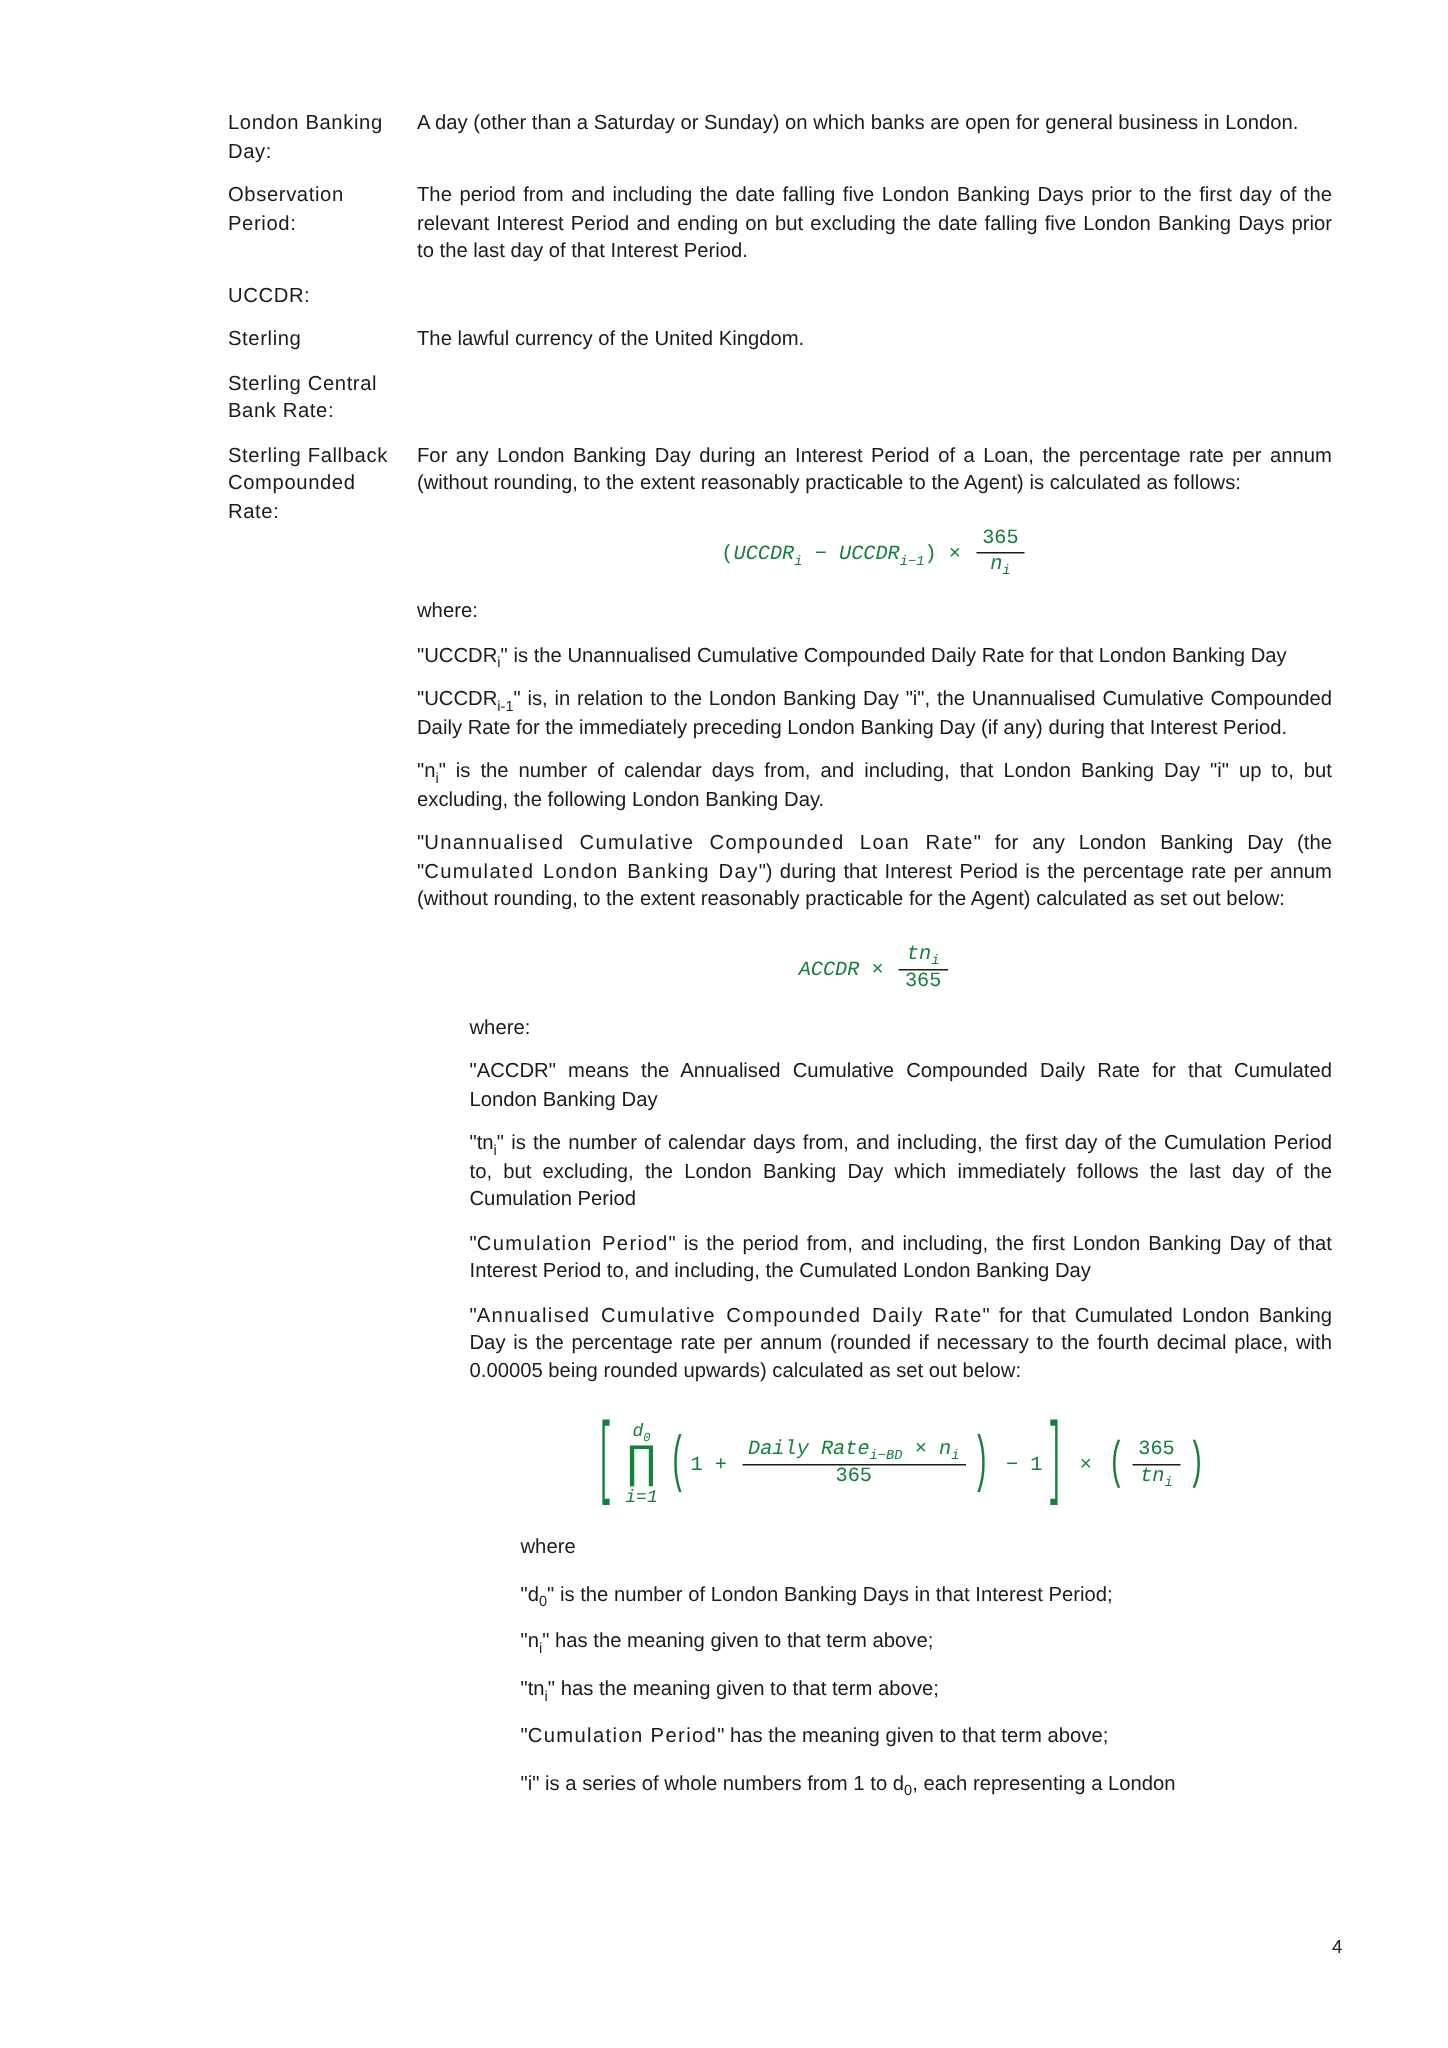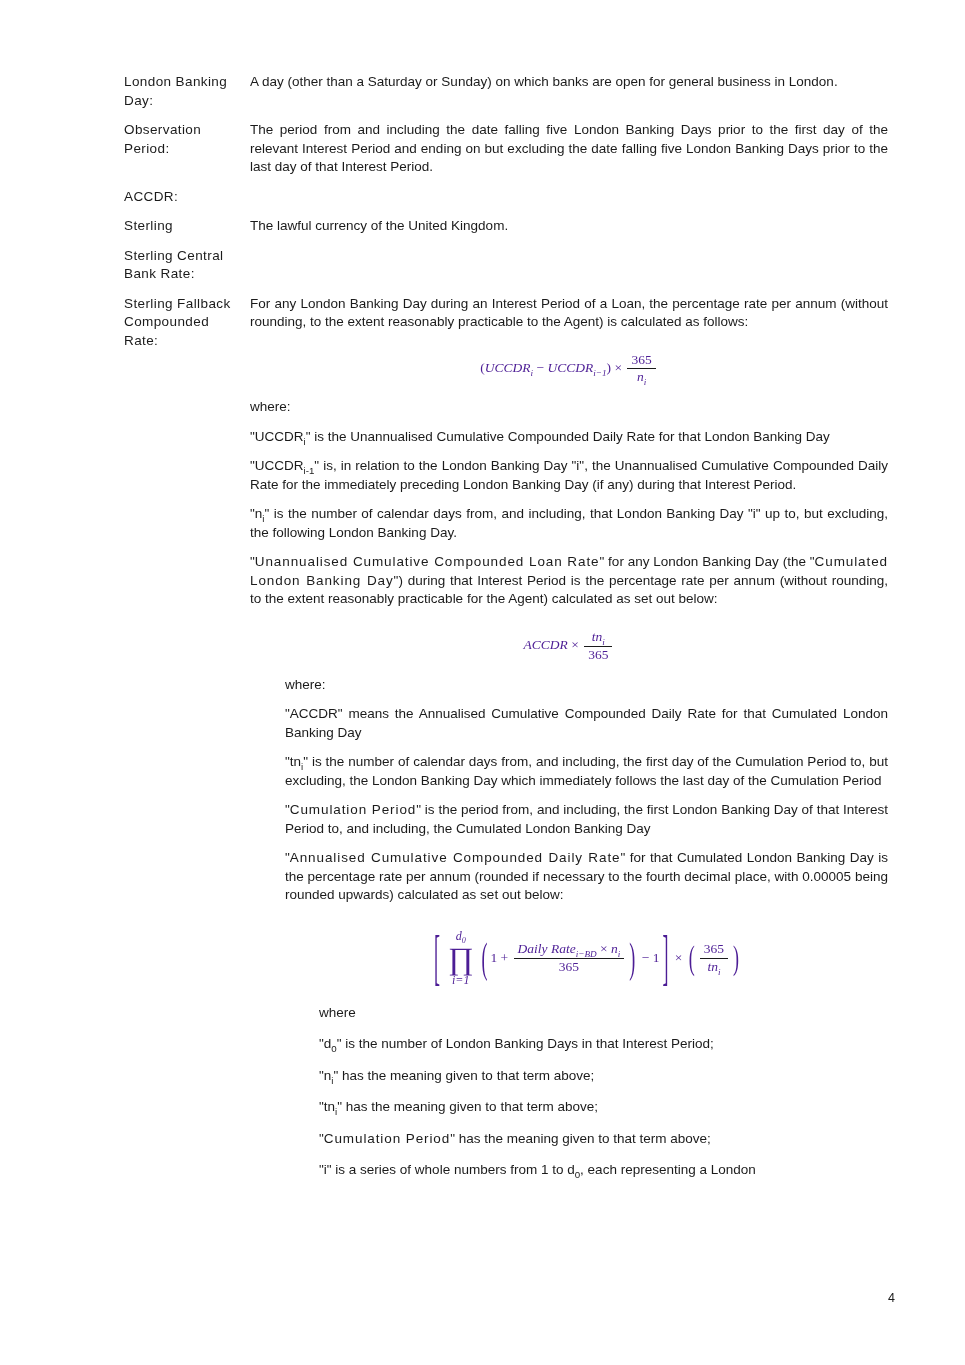--- a/index.html
+++ b/index.html
@@ -5,38 +5,38 @@
   html, body { margin:0; padding:0; }
   body {
     width:965px; height:1365px; background:#ffffff; overflow:hidden; position:relative;
     font-family:"Liberation Sans", sans-serif; color:#1b1b1b;
     -webkit-font-smoothing:antialiased;
   }
   .doc { position:absolute; left:124px; top:73px; width:764px; }
   .defrow { display:flex; margin-bottom:11px; }
   .term {
     flex:none; width:110px; margin-right:16px;
-    font-size:13.5px; line-height:18.5px; letter-spacing:0.4px;
+    font-size:13.5px; line-height:18.5px; letter-spacing:0.4px;margin-left:28px;
   }
   .dbody { flex:1; width:638px; font-size:13.5px; line-height:18.5px; }
   .para { margin:0 0 11px 0; text-align:justify; }
   .defrow > .dbody > .para:last-child { margin-bottom:0; }
   .ls { letter-spacing:0.9px; }
   sub { font-size:0.72em; line-height:0; }
 
   .lv2 { margin-left:35px; }
   .lv3 { margin-left:34px; }
   .lv3 .para { margin-bottom:13px; }
   .lv3 .para:last-child { margin-bottom:0; }
 
   
   .formula {
     text-align:center; margin:20px 0 12px 0;
-    font-family:Liberation Serif, serif; font-size:13.5px; line-height:1.25;
-    color:#4c1d95; white-space:nowrap;
+    font-family:Liberation Mono, monospace; font-size:13.5px; line-height:1.25;
+    color:#15803d; white-space:nowrap;
   }
   .formula-big { margin:24px 0 16px 0; }
   .m-it { font-style:italic; }
   .m-up { font-style:normal; }
   .formula sub { font-size:0.68em; }
   .frac { display:inline-block; vertical-align:middle; text-align:center; margin:0 2px; }
   .frac .num, .frac .den { display:block; padding:0 4px; }
   .frac .den { border-top:1.2px solid #1b1b1b; }
   .big {
     display:inline-block; vertical-align:middle; transform-origin:50% 50%;
@@ -61,21 +61,21 @@
   </section>
 
   <section class="defrow">
     <div class="term">Observation Period:</div>
     <div class="dbody">
       <p class="para"><span>The period from and including the date falling five London Banking Days prior to the first day of the relevant Interest Period and ending on but excluding the date falling five London Banking Days prior to the last day of that Interest Period.</span></p>
     </div>
   </section>
 
   <section class="defrow">
-    <div class="term">ACCDR:</div>
+    <div class="term">UCCDR:</div>
   </section>
 
   <section class="defrow">
     <div class="term">Sterling</div>
     <div class="dbody">
       <p class="para"><span>The lawful currency of the United Kingdom.</span></p>
     </div>
   </section>
 
   <section class="defrow">

